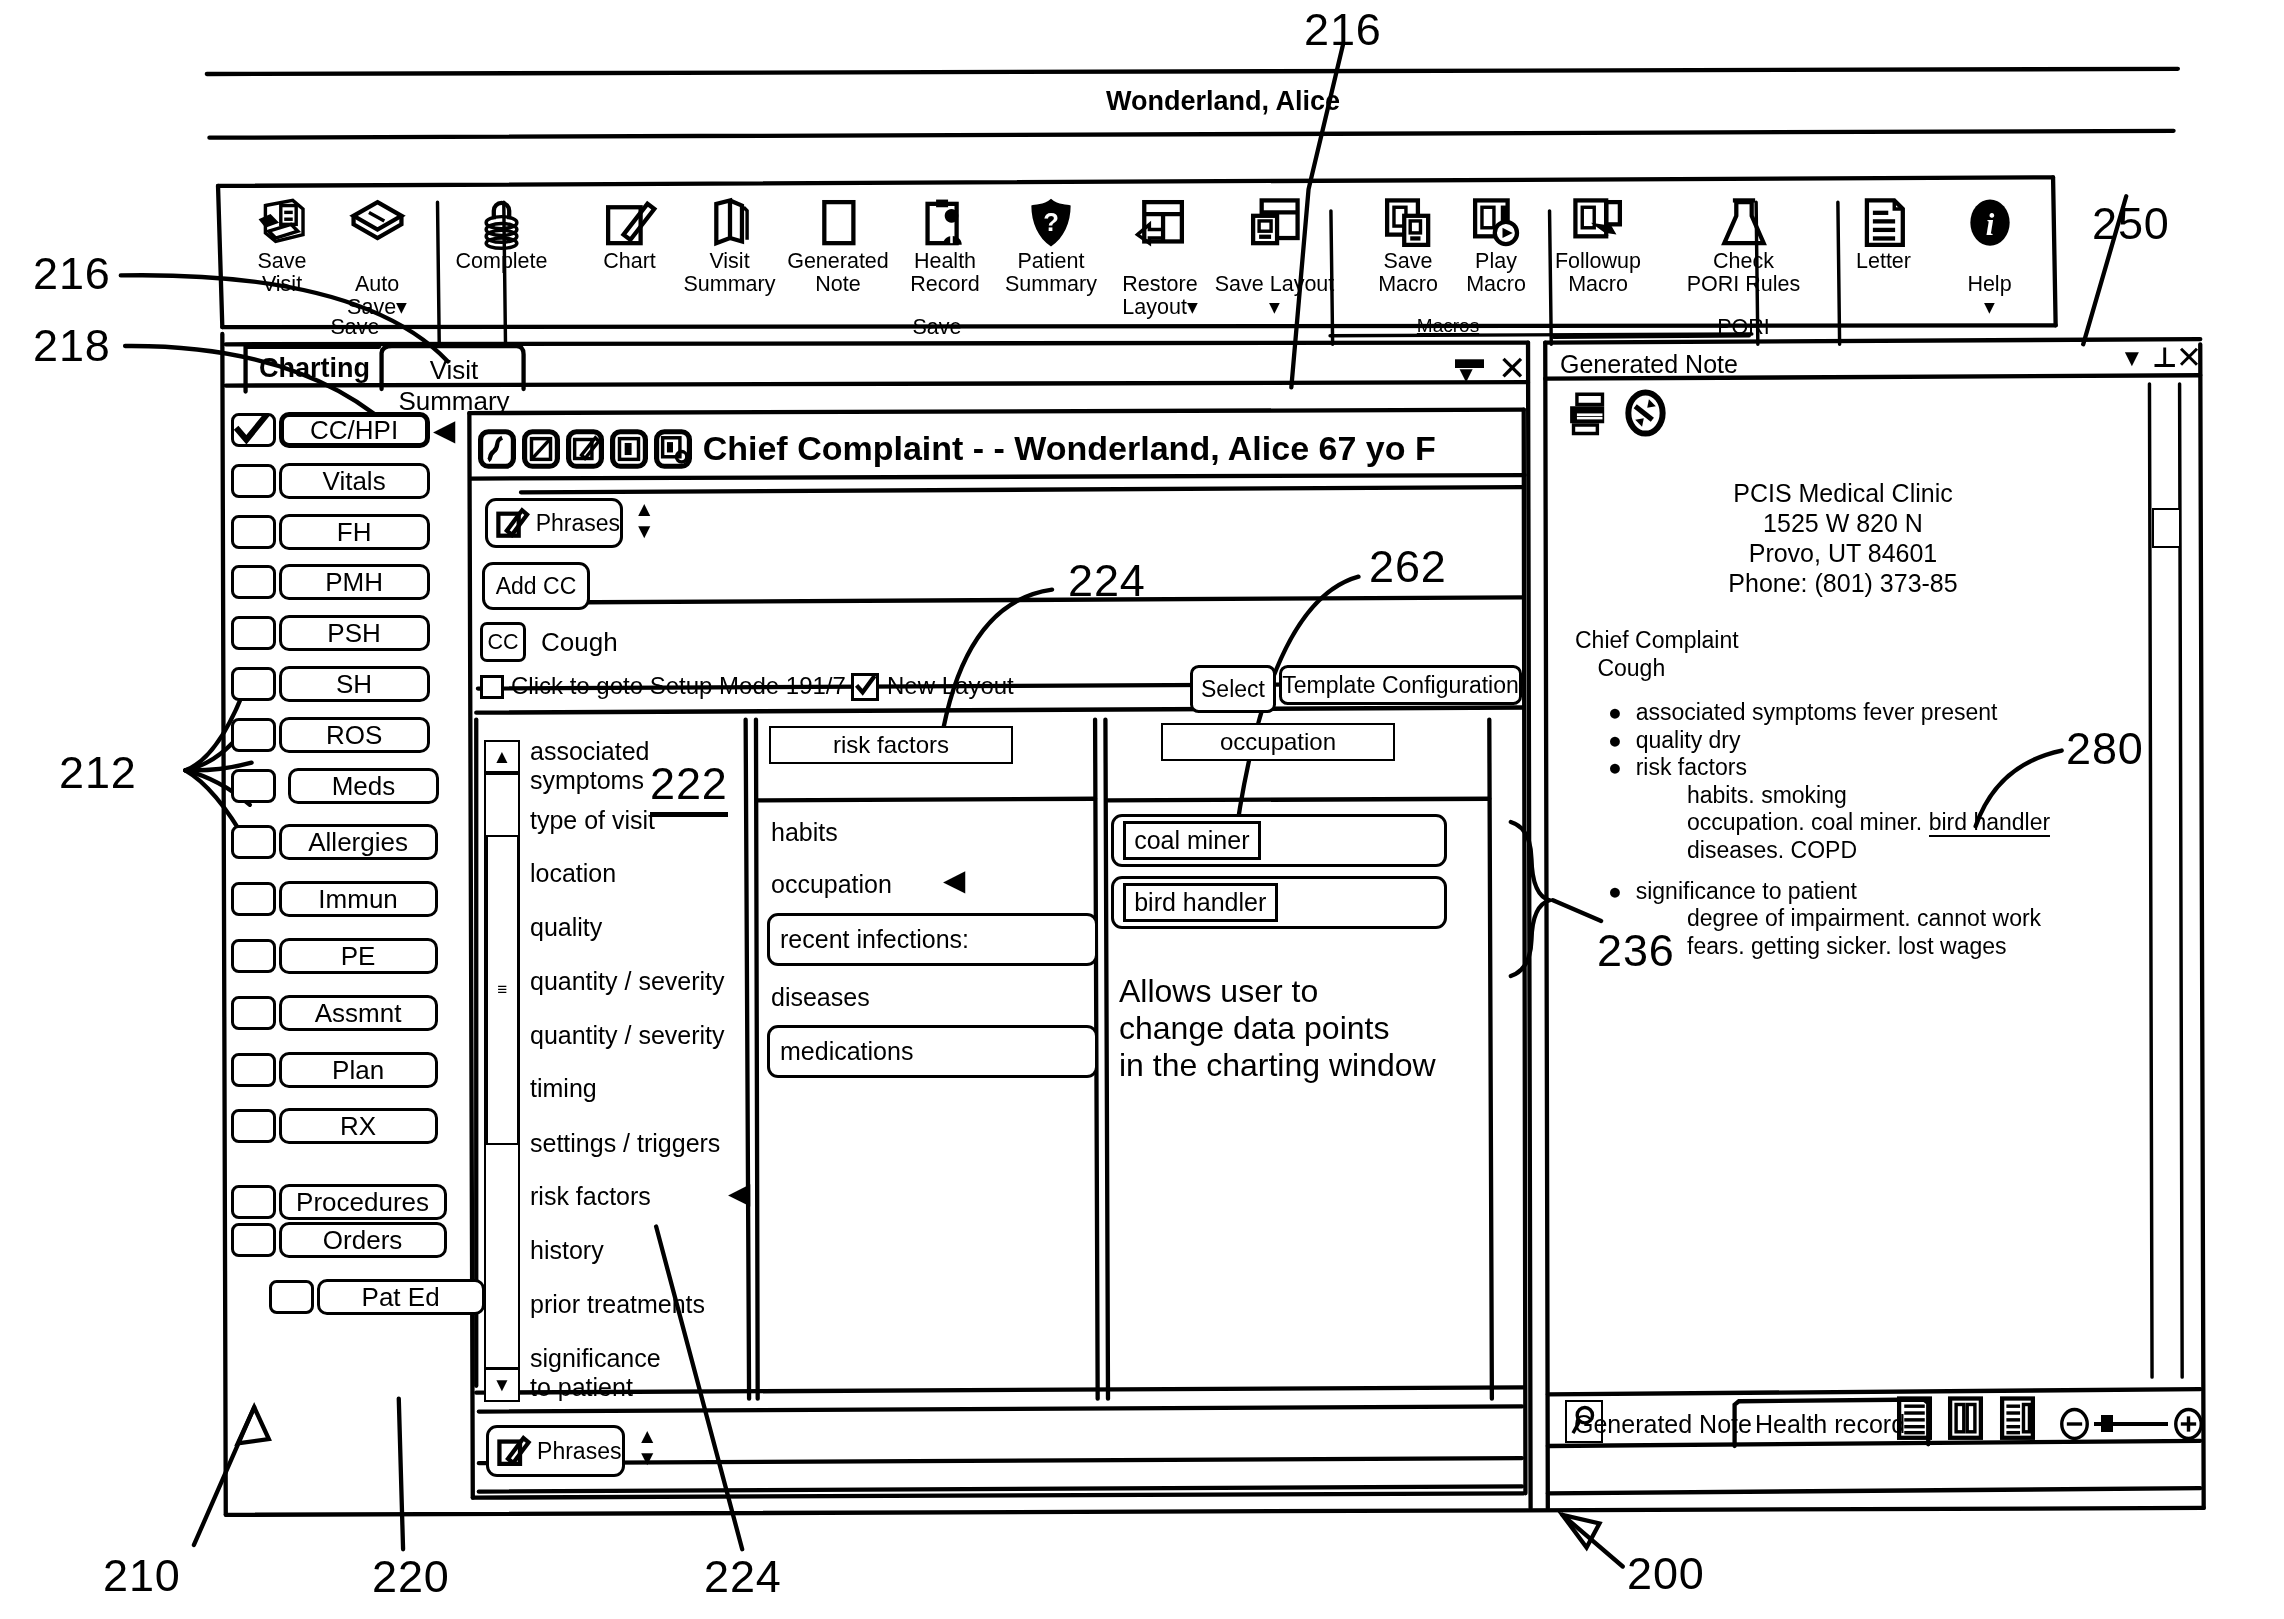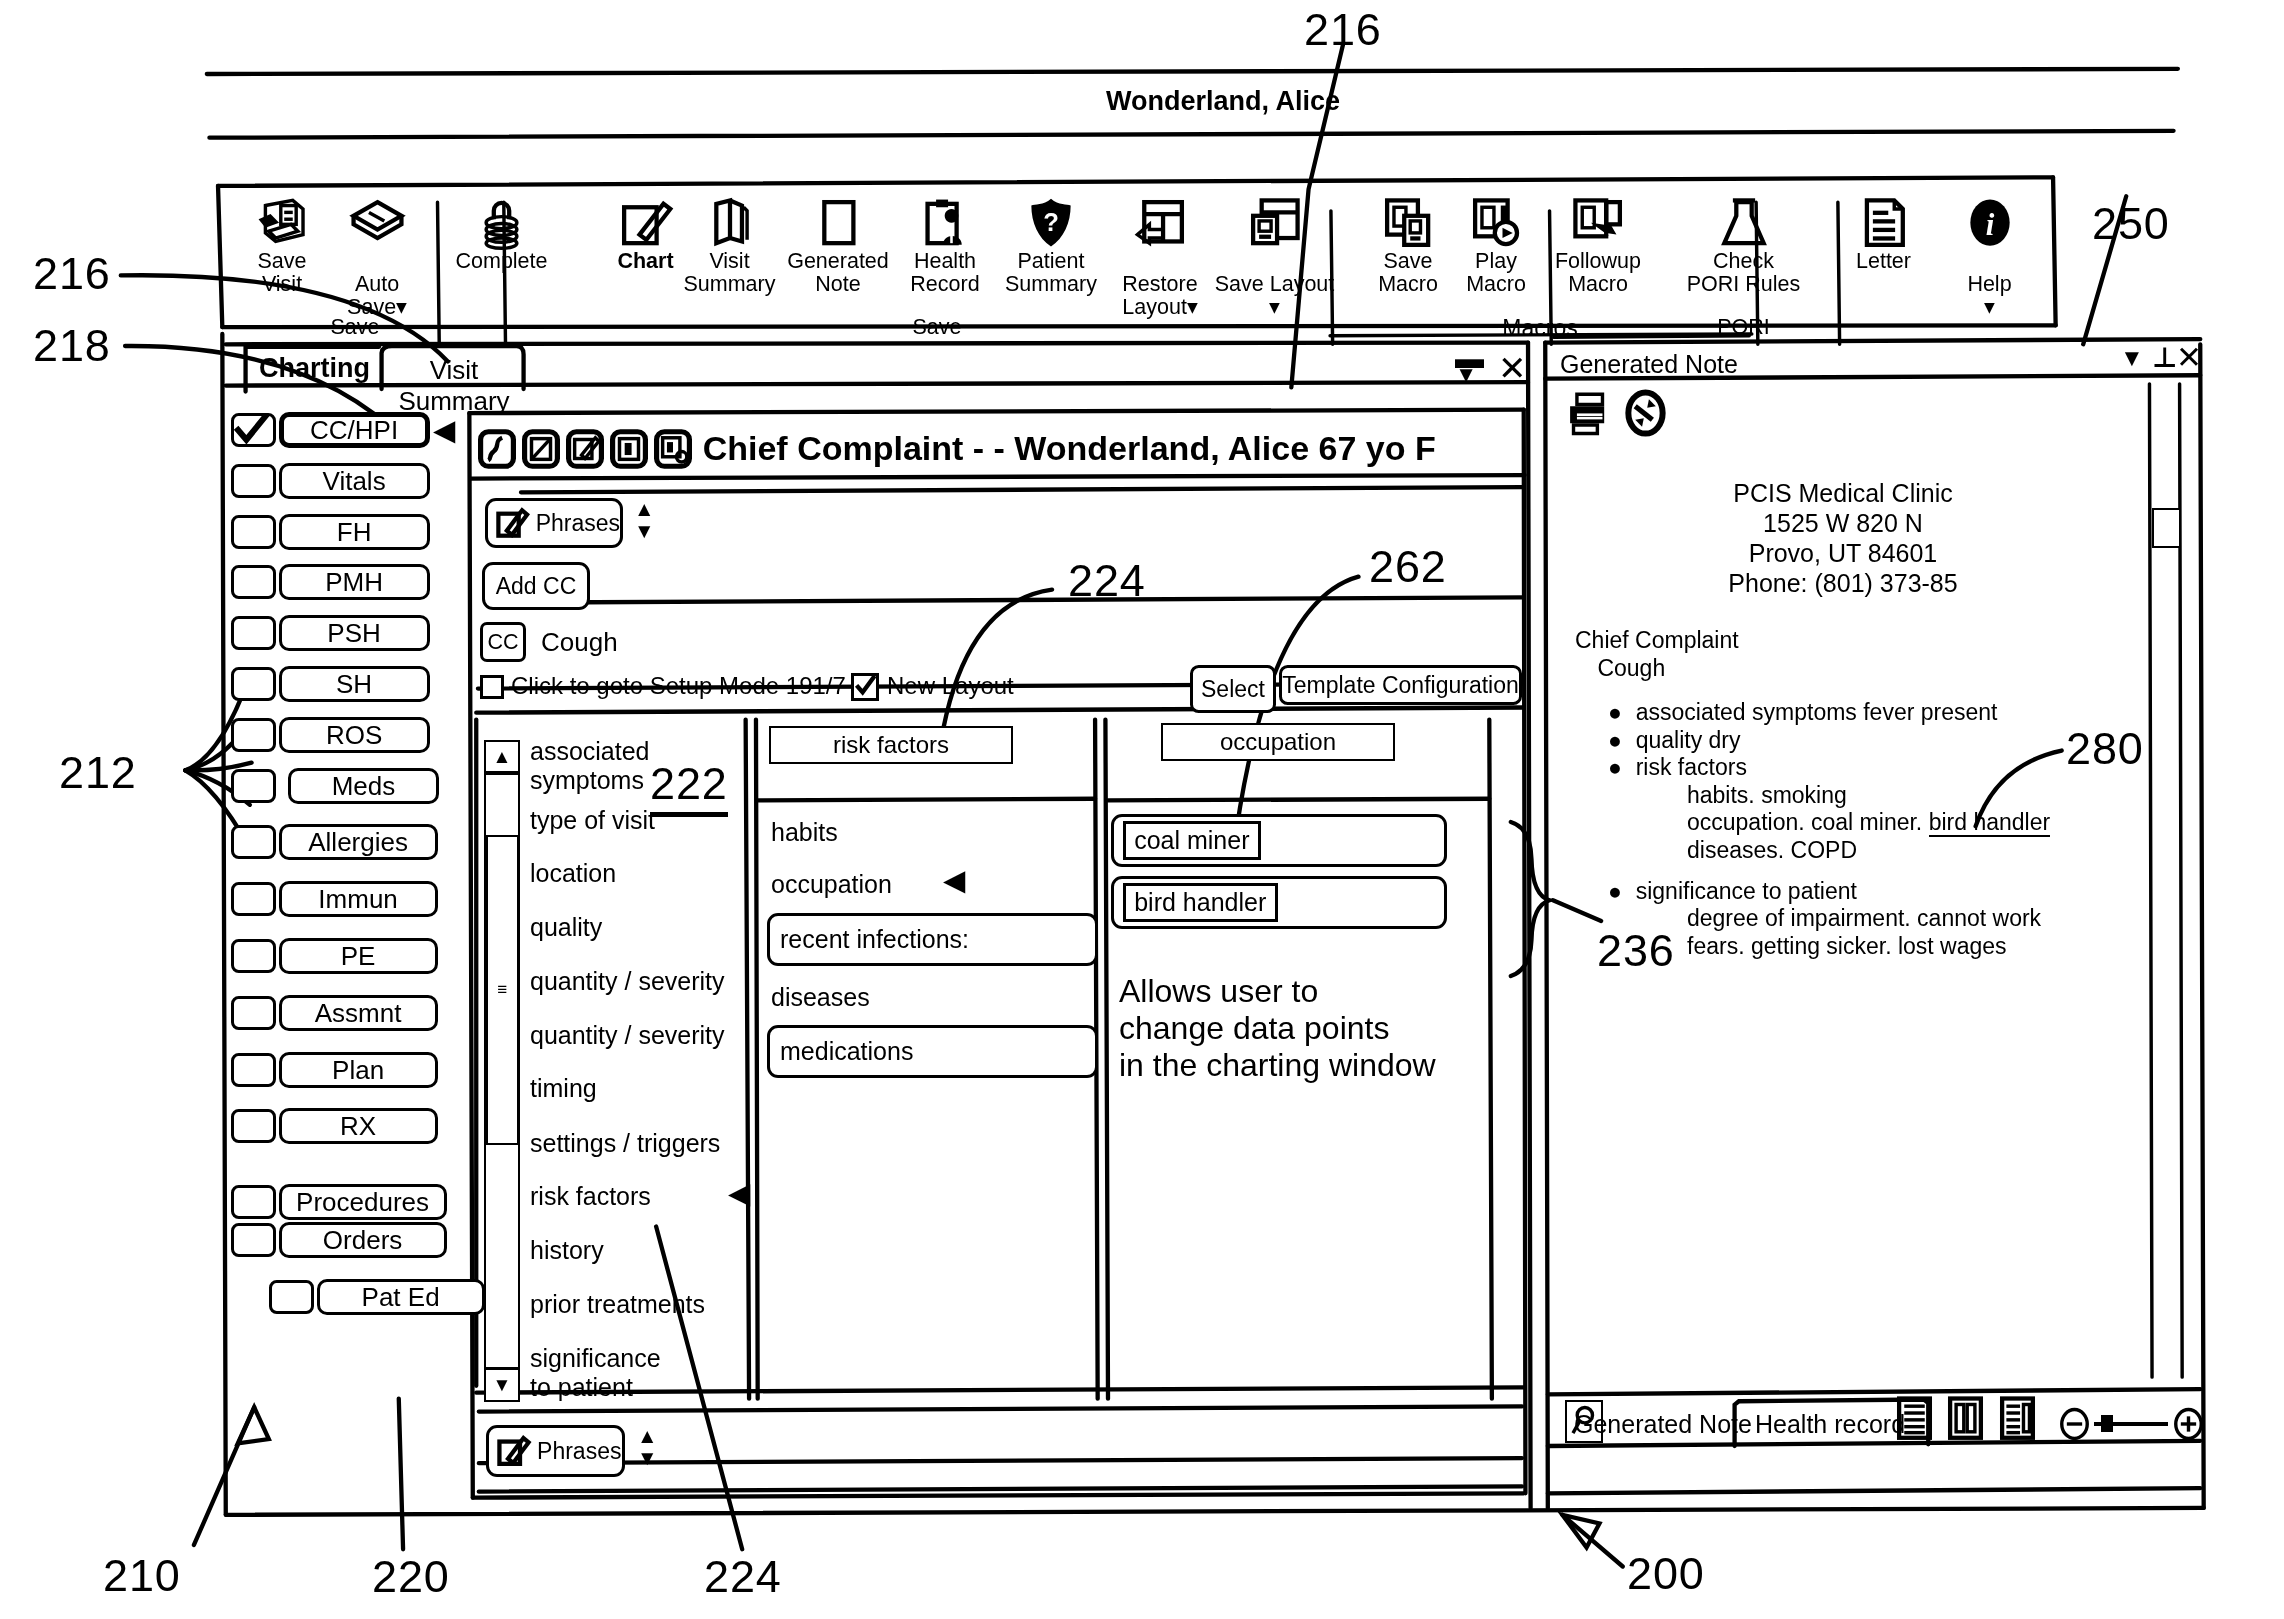--- a/index.html
+++ b/index.html
@@ -165,21 +165,21 @@
     <svg class="icon-svg" width="53" height="53" viewBox="0 0 62 62">
       <path d="M22 26 L22 16 A9 9 0 0 1 40 16 L40 26" fill="none" stroke="#000" stroke-width="5"></path>
       <ellipse cx="31" cy="30" rx="18" ry="7" fill="none" stroke="#000" stroke-width="4"></ellipse>
       <ellipse cx="31" cy="38" rx="18" ry="7" fill="none" stroke="#000" stroke-width="4"></ellipse>
       <ellipse cx="31" cy="46" rx="18" ry="7" fill="none" stroke="#000" stroke-width="4"></ellipse>
       <ellipse cx="31" cy="54" rx="18" ry="6" fill="none" stroke="#000" stroke-width="4"></ellipse>
     </svg>
     <div class="tb-label">Complete</div>
   </div>
 
-  <div class="tb-item" style="left:376px;top:8.6px;width:95px;font-weight:bold;">
+  <div class="tb-item" style="left:360px;top:8.6px;width:95px;">
     <svg class="icon-svg" width="57" height="53" viewBox="0 0 66 62">
       <rect x="8" y="12" width="38" height="42" fill="none" stroke="#000" stroke-width="5"></rect>
       <path d="M26 44 L54 8 L62 14 L34 50 Z" fill="none" stroke="#000" stroke-width="5"></path>
     </svg>
     <div class="tb-label">Chart</div>
   </div>
 
   <div class="tb-item" style="left:456px;top:8.6px;width:103px;">
     <svg class="icon-svg" width="52" height="53" viewBox="0 0 60 62">
       <path d="M14 8 L14 54 L30 48 L30 4 Z" fill="none" stroke="#000" stroke-width="5"></path>
@@ -273,21 +273,21 @@
   <div class="tb-item" style="left:1322px;top:8.6px;width:108px;">
     <svg class="icon-svg" width="53" height="53" viewBox="0 0 62 62">
       <rect x="4" y="4" width="36" height="42" fill="none" stroke="#000" stroke-width="5"></rect>
       <rect x="12" y="12" width="14" height="24" fill="none" stroke="#000" stroke-width="4"></rect>
       <rect x="40" y="6" width="16" height="26" fill="none" stroke="#000" stroke-width="5"></rect>
       <path d="M22 30 L48 34 L44 30 L52 44 L40 42 L44 46 Z" fill="#000"></path>
     </svg>
     <div class="tb-label">Followup
 Macro</div>
   </div>
-  <div class="abs" style="left:1232px;top:127px;width:172px;text-align:center;font-size:23px;">Macros</div>
+  <div class="abs" style="left:1140px;top:127px;width:172px;text-align:center;font-size:19px;text-decoration:underline;">Macros</div>
 
   <div class="tb-item" style="left:1446px;top:8.6px;width:151px;">
     <svg class="icon-svg" width="50" height="53" viewBox="0 0 58 62">
       <path d="M20 6 L38 6 L38 22 L52 54 L6 54 L20 22 Z" fill="none" stroke="#000" stroke-width="5"></path>
       <path d="M16 4 L42 4" stroke="#000" stroke-width="5"></path>
     </svg>
     <div class="tb-label">Check
 PORI Rules</div>
   </div>
   <div class="abs" style="left:1446px;top:127px;width:151px;text-align:center;font-size:21.5px;">PORI</div>

